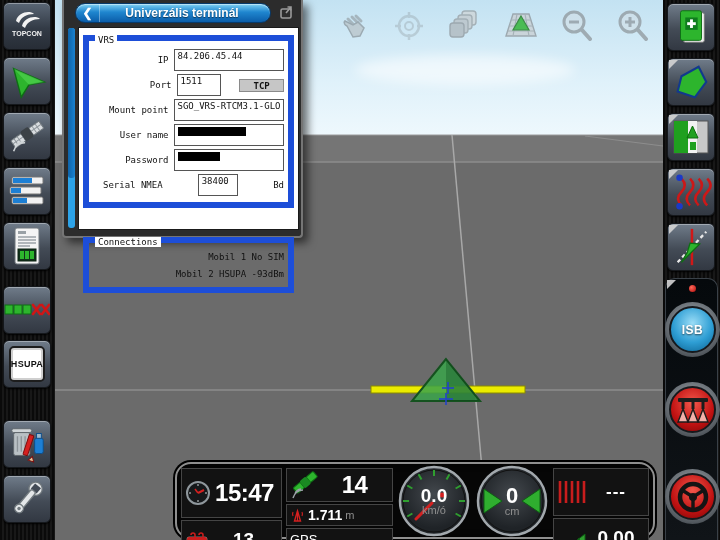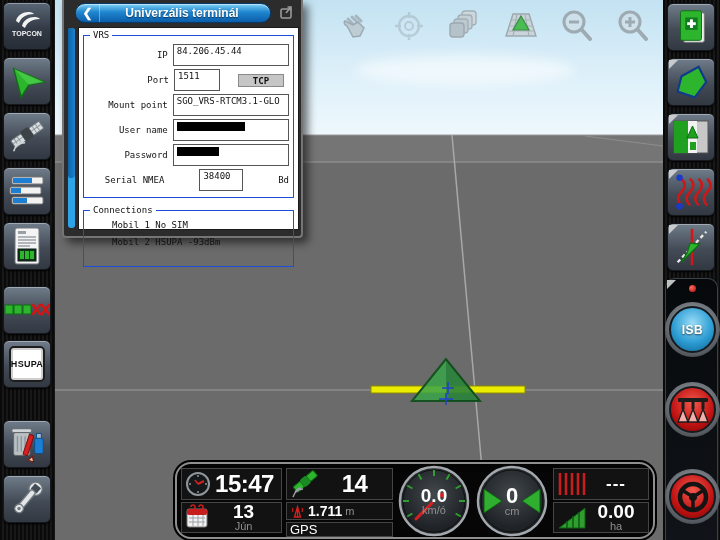--- a/index.html
+++ b/index.html
@@ -66,40 +66,40 @@
   #dlg-title { flex:1; text-align:center; font-size:12px; font-weight:bold;
      text-shadow:0 1px 1px rgba(0,0,0,.5); padding-right:6px; white-space:nowrap; }
   #dlg-popout { position:absolute; right:6px; top:4px; width:17px; height:17px; }
   #dlg-scrollbar { position:absolute; left:4px; top:28px; width:7px; height:200px;
      background:#2da3e8; border-radius:3px; }
   #dlg-scroll-thumb { position:absolute; left:0; top:0; width:7px; height:150px;
      background:linear-gradient(90deg,#0e63a8,#1b82cf); border-radius:3px; }
   #dlg-content { position:absolute; left:14px; top:27px; width:221px; height:203px;
      background:#fff; border:1px solid #1a1a1a;
      font-family:"DejaVu Sans Mono", monospace; font-size:9px; color:#111; }
-  .fieldset { position:relative; border:1px solid #1d4ed8; margin:7px 4px 0 4px; padding:8px 4px 5px 4px; }
+  .fieldset { position:relative; border:6px solid #1d4ed8; margin:7px 4px 0 4px; padding:8px 4px 5px 4px; }
   .fieldset .legend { position:absolute; left:6px; top:-6px; background:#fff; padding:0 3px; font-size:9px; }
   .frm-row { display:flex; align-items:center; margin-bottom:3px; }
   .frm-label { width:86px; text-align:right; padding-right:5px; white-space:nowrap; }
   .frm-field { height:22px; border:1px solid #555; background:#fff; padding:1px 2px 0 3px;
      white-space:nowrap; overflow:hidden; }
   .w-full { width:118px; } .w-sm { width:46px; }
   .tcp-btn { margin-left:18px; width:46px; height:13px; background:#c6c6c6; border:1px solid #8a8a8a;
      text-align:center; font-weight:bold; font-size:9px; line-height:12px; }
   .redact { display:inline-block; background:#000; height:9px; vertical-align:middle; }
   .unit { margin-left:5px; font-weight:normal; }
   .conn-line { padding-left:24px; line-height:17px; white-space:nowrap; }
 
   
   #bottom-bar { position:absolute; left:175px; top:462px; width:480px; height:77px;
      background:#060606; border:2px solid #8f8f8f; border-radius:16px;
      box-shadow:0 0 0 2px #000, inset 0 0 6px #000; display:flex; gap:4px; padding:4px; }
   .bb-panel { display:flex; flex-direction:column; gap:2px; }
   .bb-cell { background:#121212; border:1px solid #454545; display:flex; align-items:center;
-     color:#fff; padding:0 3px; }
+     color:#fff; padding:10px 3px; }
   #panel-time { width:101px; }
   #panel-gps { width:107px; }
   #panel-rate { flex:1; }
   .big-num { font-weight:bold; font-size:24px; letter-spacing:-.5px; flex:1; text-align:center; }
   .med-num { font-weight:bold; font-size:19px; line-height:18px; }
   .sub-gray { font-size:11px; color:#8f8f8f; line-height:10px; }
   .gauge-wrap { width:74px; position:relative; display:flex; align-items:center; justify-content:center; }
   .gauge-text { position:absolute; width:100%; text-align:center; color:#fff; }
 
   .mono-note { white-space:nowrap; }
@@ -417,21 +417,21 @@
           <span class="frm-field w-full"><span class="redact" style="width:42px;"></span></span>
         </div>
 
         <div class="frm-row" style="margin-bottom:1px;gap:30px;">
           <span class="frm-label">Serial NMEA</span>
           <span class="frm-field w-sm">38400</span>
           <span class="unit">Bd</span>
         </div>
       </div>
 
-      <div class="fieldset" style="margin-top:12px;padding:6px 4px 15px 4px;">
+      <div class="fieldset" style="margin-top:29px;padding:6px 4px 4px 4px;text-align:right;">
         <span class="legend">Connections</span>
         <div class="conn-line mono-note">Mobil 1 No SIM</div>
         <div class="conn-line mono-note">Mobil 2 HSUPA -93dBm</div>
       </div>
     </div>
   </div>
 
   <div id="bottom-bar">
 
     <div id="panel-time" class="bb-panel">

